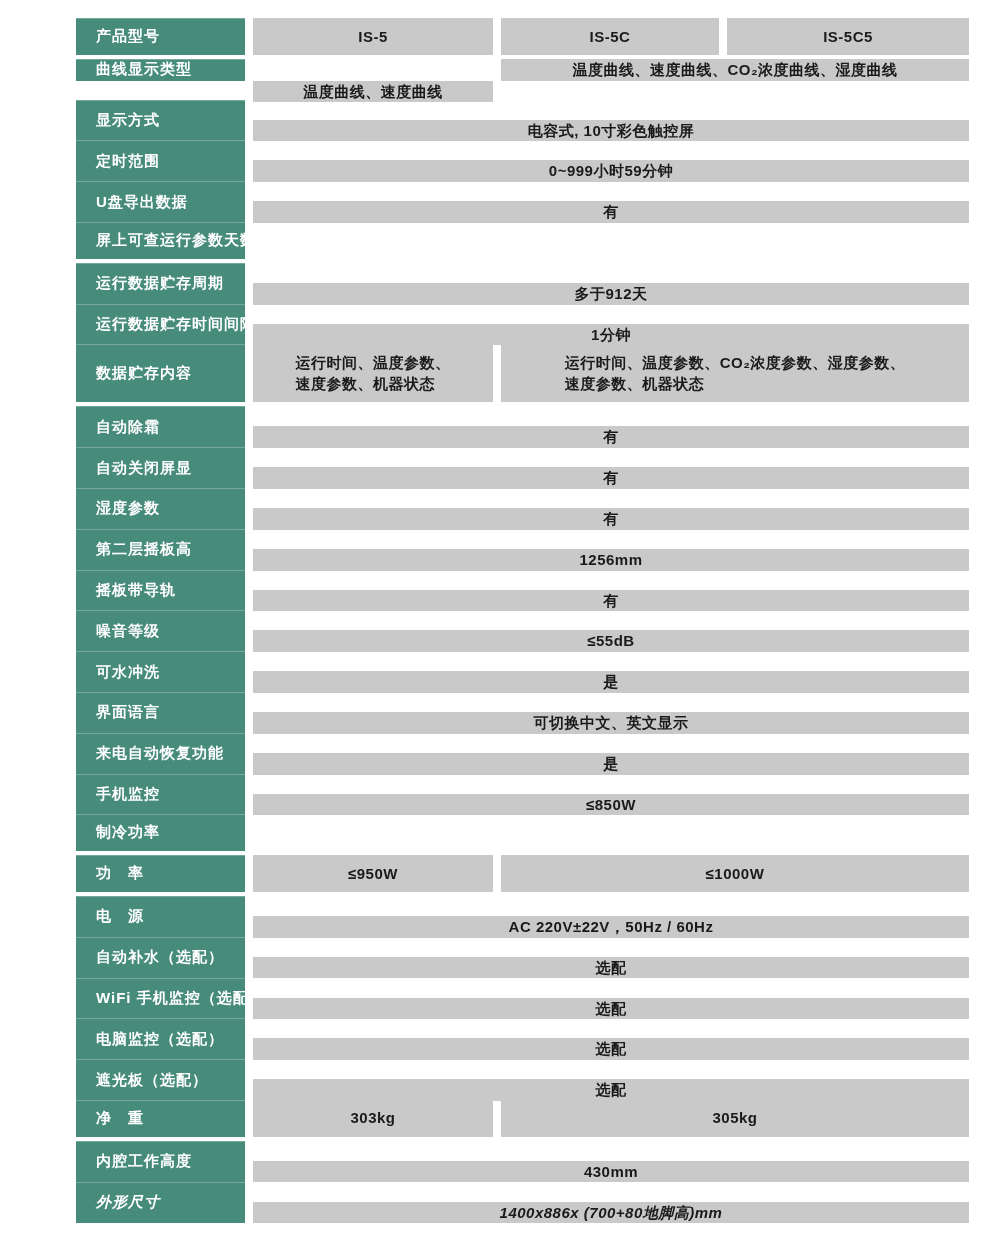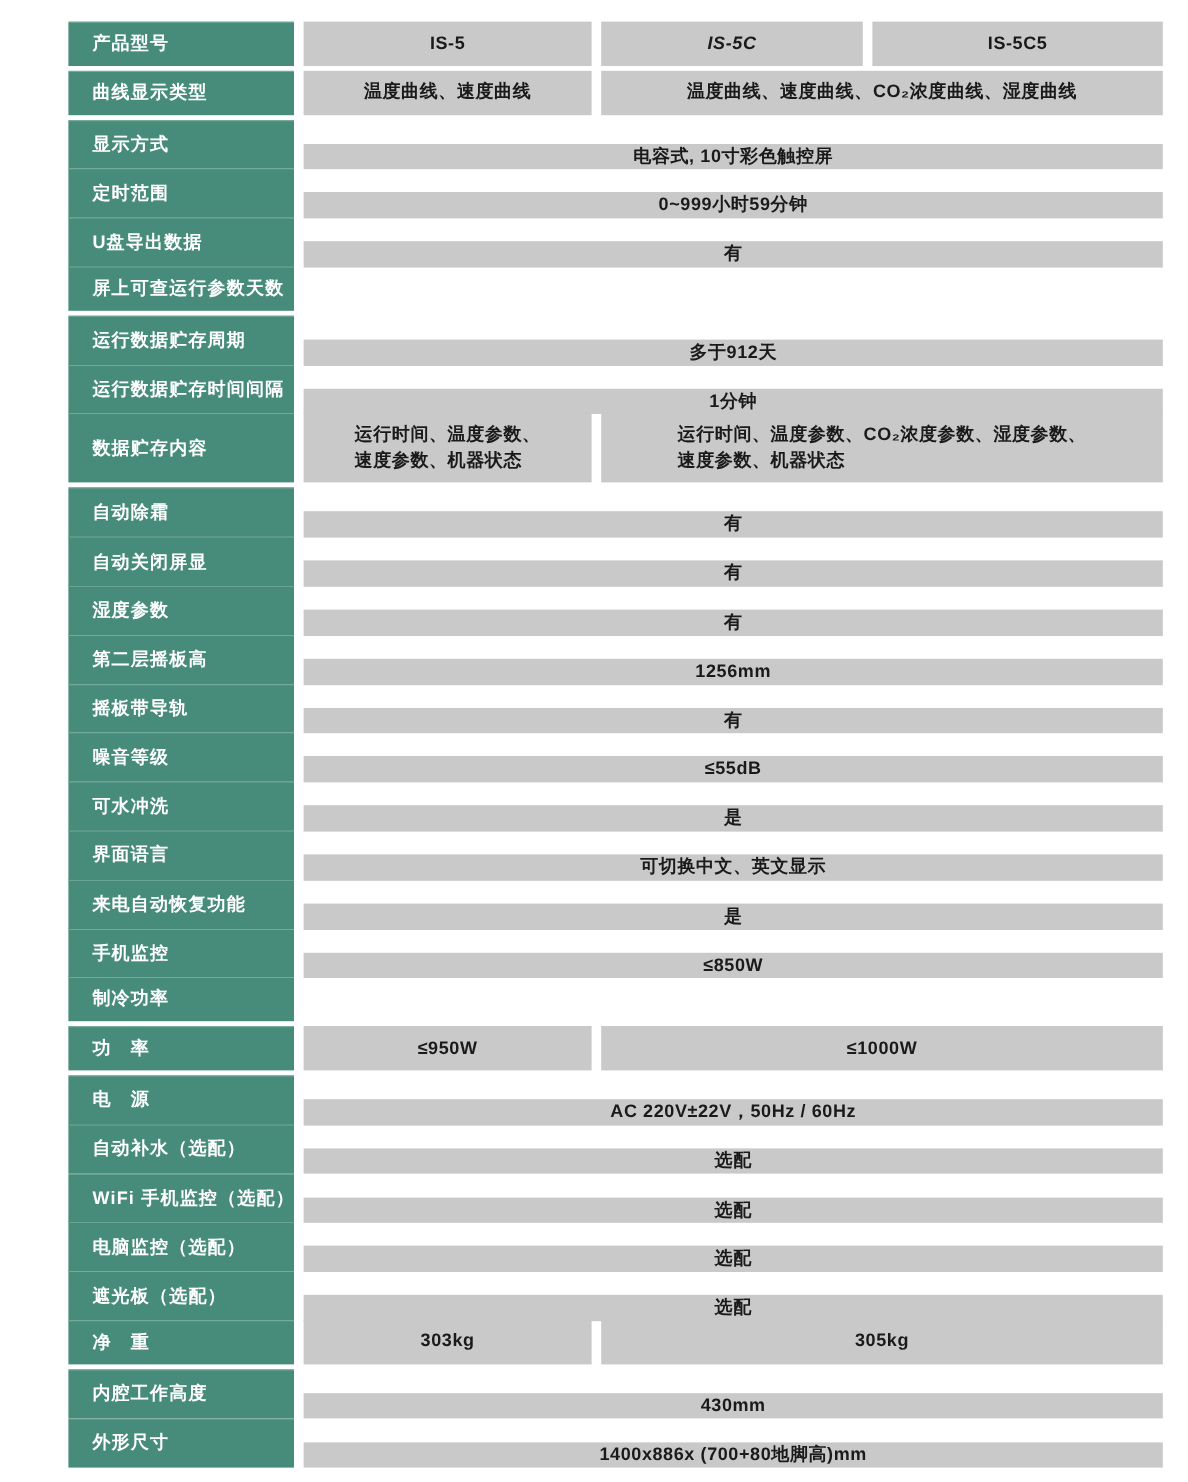--- a/index.html
+++ b/index.html
@@ -18,70 +18,71 @@
     width: 912px;
   }
   .spec-row {
     display: grid;
     grid-template-columns: 188px 240px 218px 242px;
     column-gap: 8px;
     height: 36.8px;
     margin-bottom: 4px;
   }
   .spec-row.tall { height: 58px; }
-  .spec-row.last { height: 35px; margin-bottom: 0; }
+  .spec-row.last { height: 35px; margin-bottom: 0; font-style: italic; }
   .cell-label {
     background: #478C7A;
     color: #ffffff;
     font-weight: bold;
     font-size: 15px;
     display: flex;
     align-items: center;
     padding-left: 20px;
     letter-spacing: 1px;
     white-space: pre;
     box-shadow: inset 0 1px 0 rgba(255,255,255,0.25);
+    margin-left: 19px;
   }
   .cell-value {
     background: #C9C9C9;
     color: #1a1a1a;
     font-weight: bold;
     font-size: 15px;
     display: flex;
     align-items: center;
     justify-content: center;
     text-align: center;
     letter-spacing: 0.5px;
     line-height: 1.45;
     white-space: pre-wrap;
   }
   .cell-value .multiline {
     text-align: left;
   }
   
   .span-v1   { grid-column: 2 / 3; }
-  .span-v2   { grid-column: 3 / 4; font-style: italic; }
+  .span-v2   { grid-column: 3 / 4; }
   .span-v3   { grid-column: 4 / 5; }
   .span-v23  { grid-column: 3 / 5; }
   .span-v123 { grid-column: 2 / 5; margin-top: 20px; }
 </style>
 </head>
 <body>
 
 <div id="spec-table">
     <div class="spec-row">
       <div class="cell-label">产品型号</div>
       <div class="cell-value span-v1">IS-5</div>
       <div class="cell-value span-v2">IS-5C</div>
       <div class="cell-value span-v3">IS-5C5</div>
     </div>
     <div class="spec-row">
       <div class="cell-label">曲线显示类型</div>
+      <div class="cell-value span-v23">温度曲线、速度曲线、CO₂浓度曲线、湿度曲线</div>
       <div class="cell-value span-v1">温度曲线、速度曲线</div>
-      <div class="cell-value span-v23">温度曲线、速度曲线、CO₂浓度曲线、湿度曲线</div>
     </div>
     <div class="spec-row">
       <div class="cell-label">显示方式</div>
       <div class="cell-value span-v123">电容式, 10寸彩色触控屏</div>
     </div>
     <div class="spec-row">
       <div class="cell-label">定时范围</div>
       <div class="cell-value span-v123">0~999小时59分钟</div>
     </div>
     <div class="spec-row">

